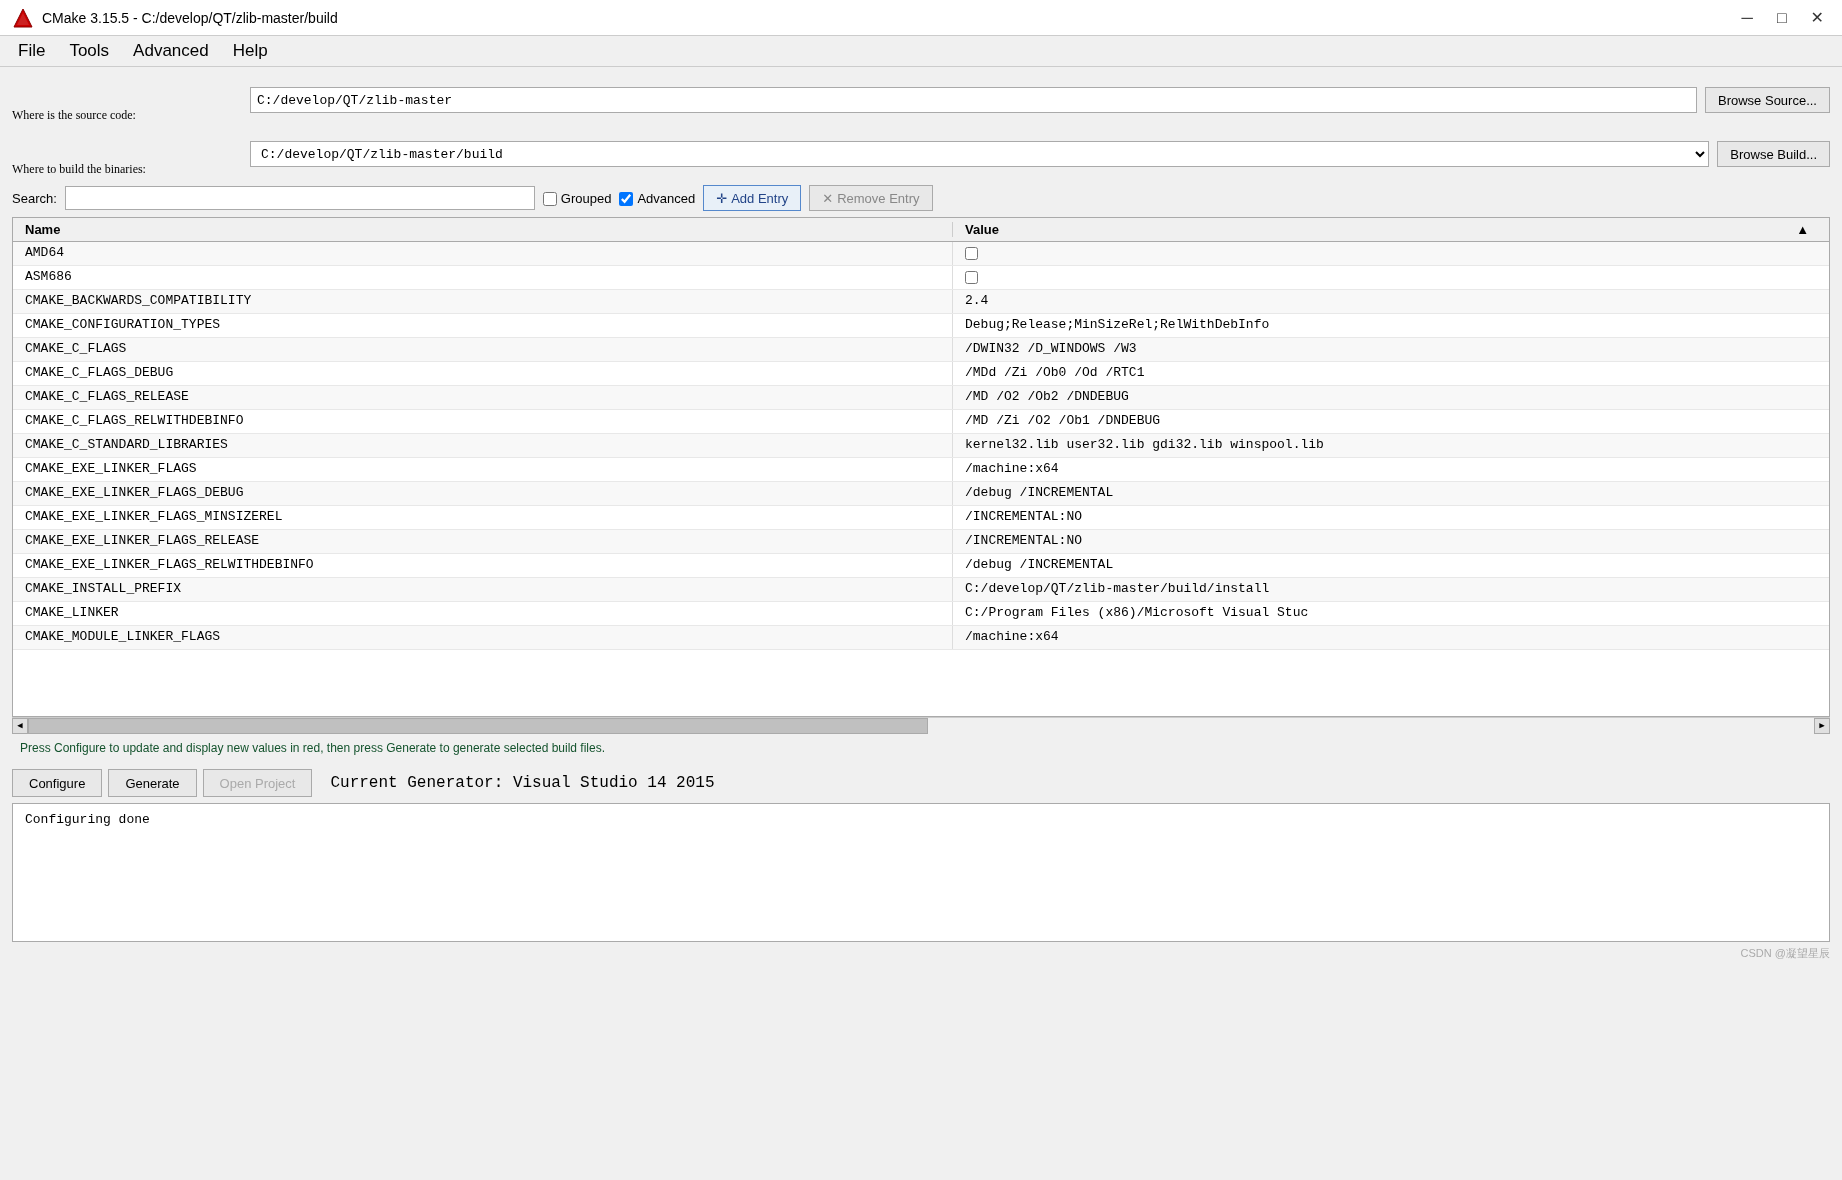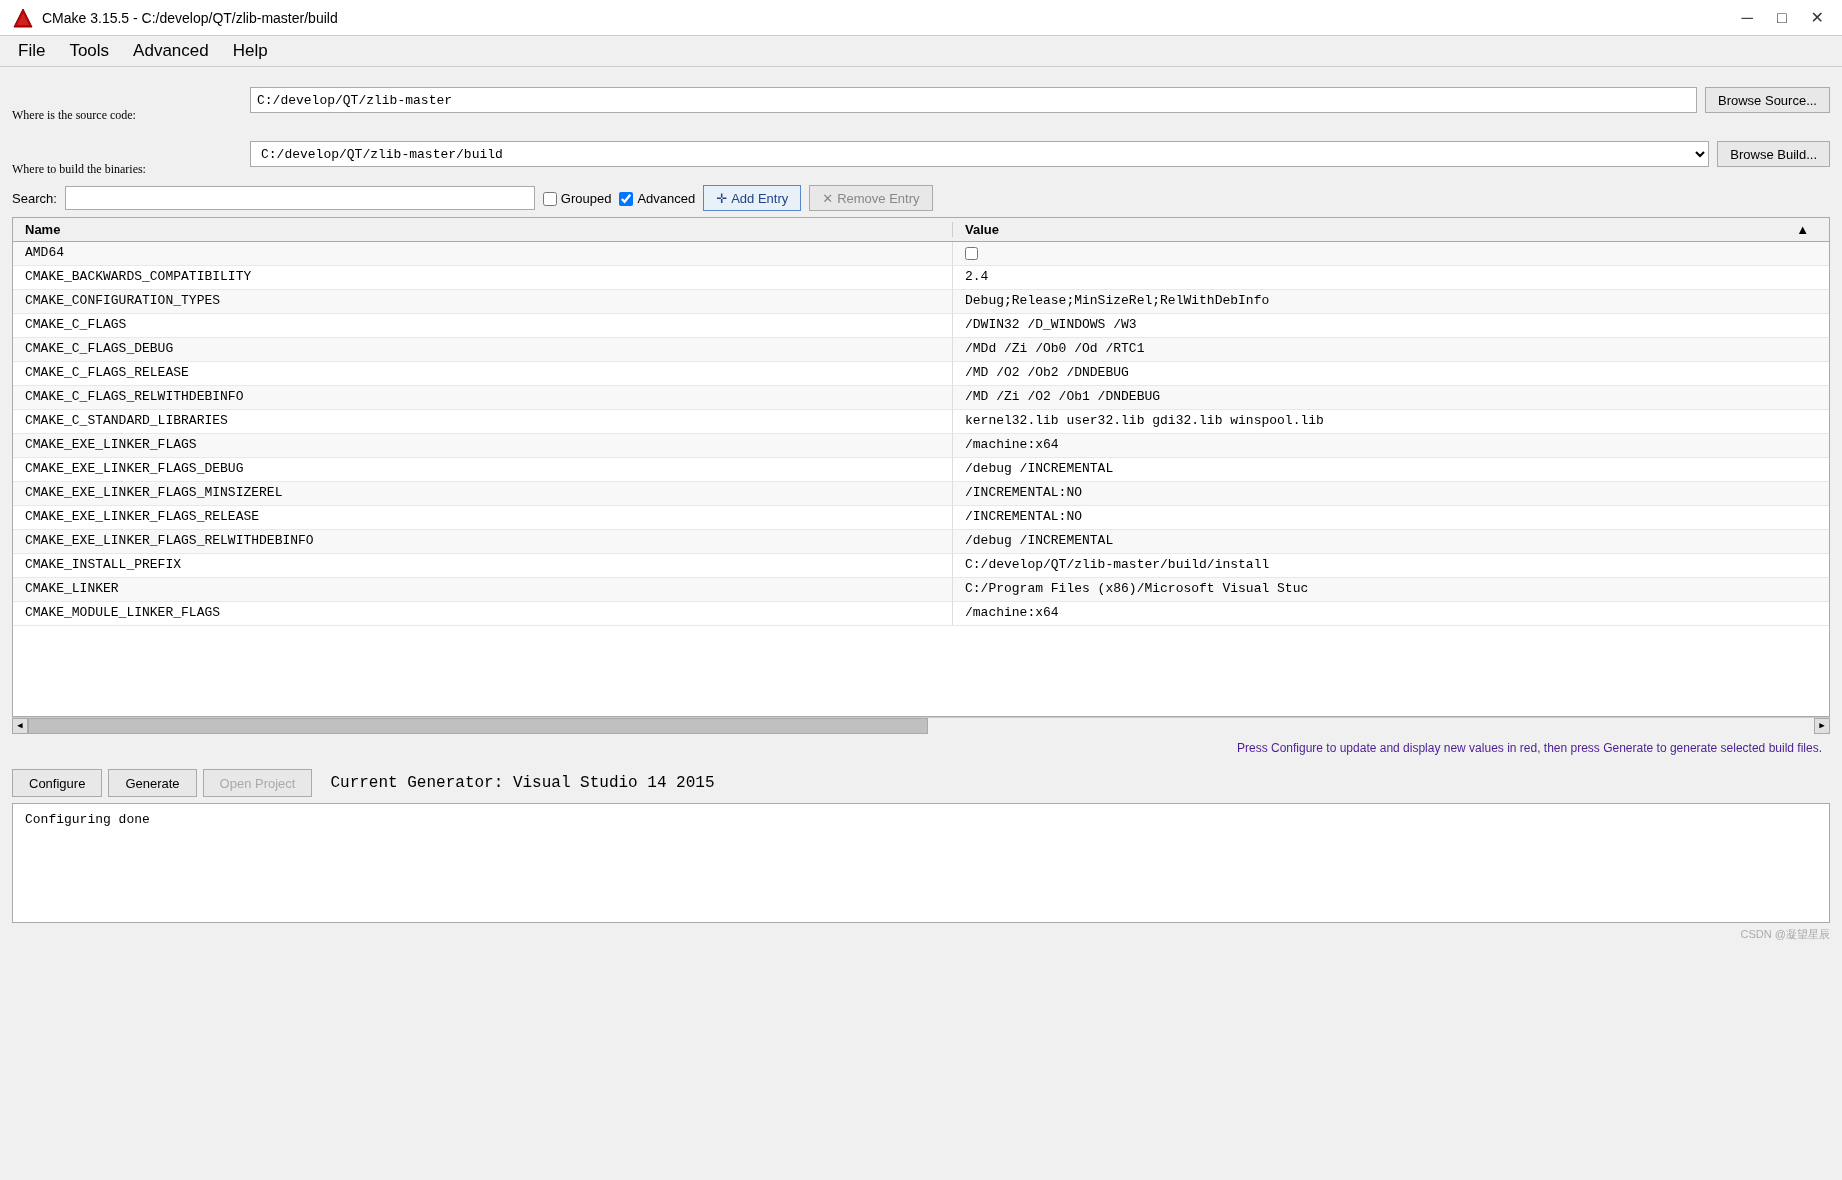--- a/index.html
+++ b/index.html
@@ -248,24 +248,24 @@
     .hscroll-thumb {
       position: absolute;
       left: 0;
       top: 0;
       width: 900px;
       height: 100%;
       background: #c0c0c0;
       border: 1px solid #aaa;
     }
     .hint-text {
-      text-align: right;
+      text-align: left;
       font-family: Arial, sans-serif;
       font-size: 12px;
-      color: #4c1d95;
+      color: #14532d;
       padding: 8px;
     }
     .bottom-toolbar {
       display: flex;
       align-items: center;
       gap: 6px;
       padding: 6px 0;
     }
     .action-btn {
       height: 28px;
@@ -284,21 +284,21 @@
       font-family: 'Courier New', monospace;
       font-size: 16px;
       padding: 0 12px;
     }
     .output-box {
       border: 1px solid #aaa;
       background: #fff;
       padding: 8px 12px;
       font-family: 'Courier New', monospace;
       font-size: 13px;
-      height: 120px;
+      height: 139px;
       overflow-y: auto;
     }
     .watermark {
       text-align: right;
       color: #aaa;
       font-size: 11px;
       font-family: Arial, sans-serif;
       padding-top: 4px;
     }
     .cmake-logo {
@@ -378,20 +378,26 @@
       </div>
     </div>
     <div class="table-body" id="table-body">
     <div class="table-row">
           <div class="cell-name">AMD64</div>
           <div class="cell-checkbox">
             <input type="checkbox" style="">
           </div>
         </div>
         <div class="table-row">
+          <div class="cell-name">ASM686</div>
+          <div class="cell-checkbox">
+            <input type="checkbox" style="">
+          </div>
+        </div>
+        <div class="table-row">
           <div class="cell-name">CMAKE_BACKWARDS_COMPATIBILITY</div>
           <div class="cell-value">2.4</div>
         </div>
         <div class="table-row">
           <div class="cell-name">CMAKE_CONFIGURATION_TYPES</div>
           <div class="cell-value">Debug;Release;MinSizeRel;RelWithDebInfo</div>
         </div>
         <div class="table-row">
           <div class="cell-name">CMAKE_C_FLAGS</div>
           <div class="cell-value">/DWIN32 /D_WINDOWS /W3</div>

